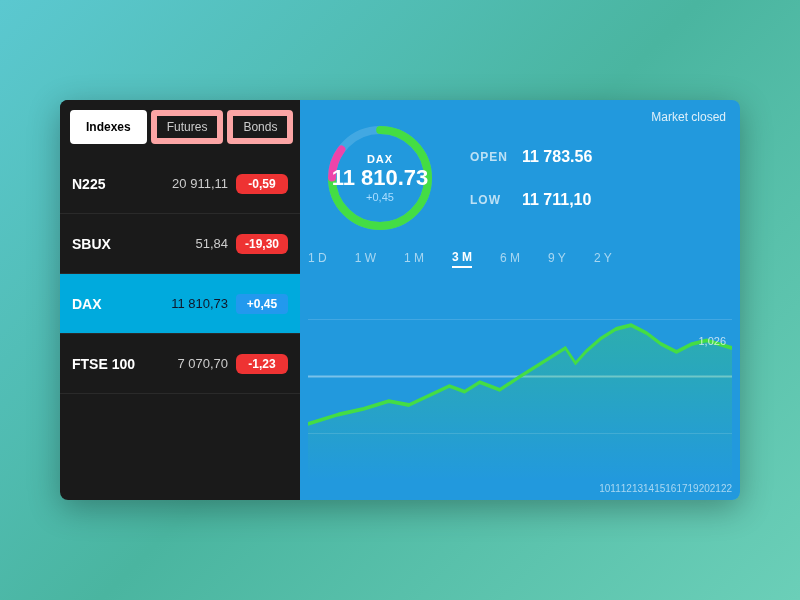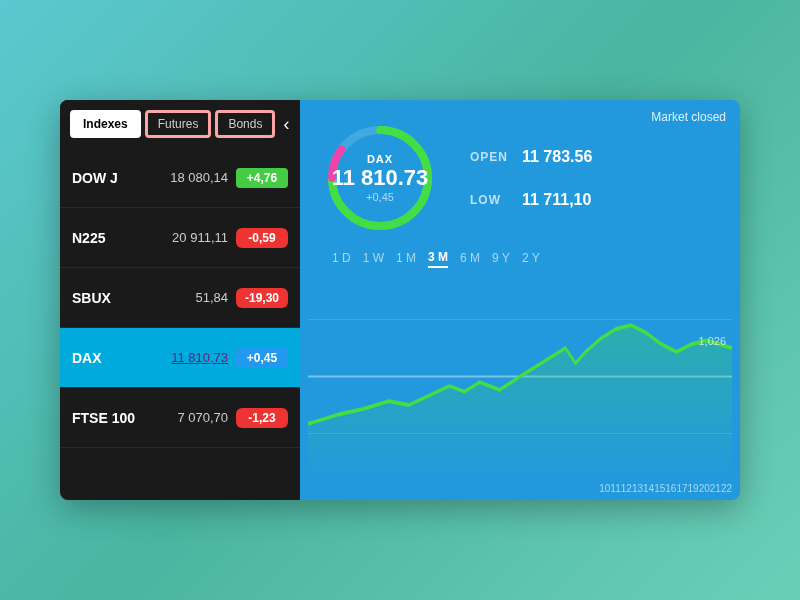--- a/index.html
+++ b/index.html
@@ -31,21 +31,21 @@
     }
     .tabs-row {
       display: flex;
       align-items: center;
       padding: 10px 10px;
       gap: 4px;
       background: #1a1a1a;
     }
     .tab-btn {
       background: transparent;
-      border: 3px solid #fca5a5;
+      border: 6px solid #fca5a5;
       color: #ccc;
       border-radius: 4px;
       padding: 4px 10px;
       font-size: 12px;
       cursor: pointer;
       white-space: nowrap;
     }
     .tab-btn.active {
       background: #fff;
       color: #000;
@@ -81,22 +81,21 @@
       font-size: 14px;
       font-weight: bold;
       flex: 1;
     }
     .stock-value {
       color: #ccc;
       font-size: 13px;
       margin-right: 8px;
     }
     .stock-row.active .stock-value {
-      color: #701a75;
-      text-decoration: underline;
+      color: #0f172a;
     }
     .badge {
       border-radius: 4px;
       padding: 3px 7px;
       font-size: 12px;
       font-weight: bold;
       color: #fff;
       min-width: 52px;
       text-align: center;
     }
@@ -178,22 +177,22 @@
       letter-spacing: 1px;
     }
     .stat-value {
       color: #fff;
       font-size: 16px;
       font-weight: bold;
     }
     
     .time-range {
       display: flex;
-      gap: 12px;
-      padding: 0 16px 4px 32px;
+      gap: 28px;
+      padding: 0 16px 4px 8px;
     }
     .time-btn {
       color: rgba(255,255,255,0.6);
       font-size: 12px;
       background: transparent;
       border: none;
       cursor: pointer;
       padding: 2px 0;
     }
     .time-btn.active {
@@ -235,25 +234,20 @@
 
   <div class="left-panel">
     <div class="tabs-row">
       <button class="tab-btn active">Indexes</button>
       <button class="tab-btn">Futures</button>
       <button class="tab-btn">Bonds</button>
       <button class="chevron-btn">‹</button>
     </div>
     <div class="stock-list">
 
-    <div class="stock-row">
-          <span class="stock-name">DOW J</span>
-          <span class="stock-value">18 080,14</span>
-          <span class="badge green">+4,76</span>
-        </div>
         <div class="stock-row">
           <span class="stock-name">N225</span>
           <span class="stock-value">20 911,11</span>
           <span class="badge red">-0,59</span>
         </div>
         <div class="stock-row">
           <span class="stock-name">SBUX</span>
           <span class="stock-value">51,84</span>
           <span class="badge red">-19,30</span>
         </div>

